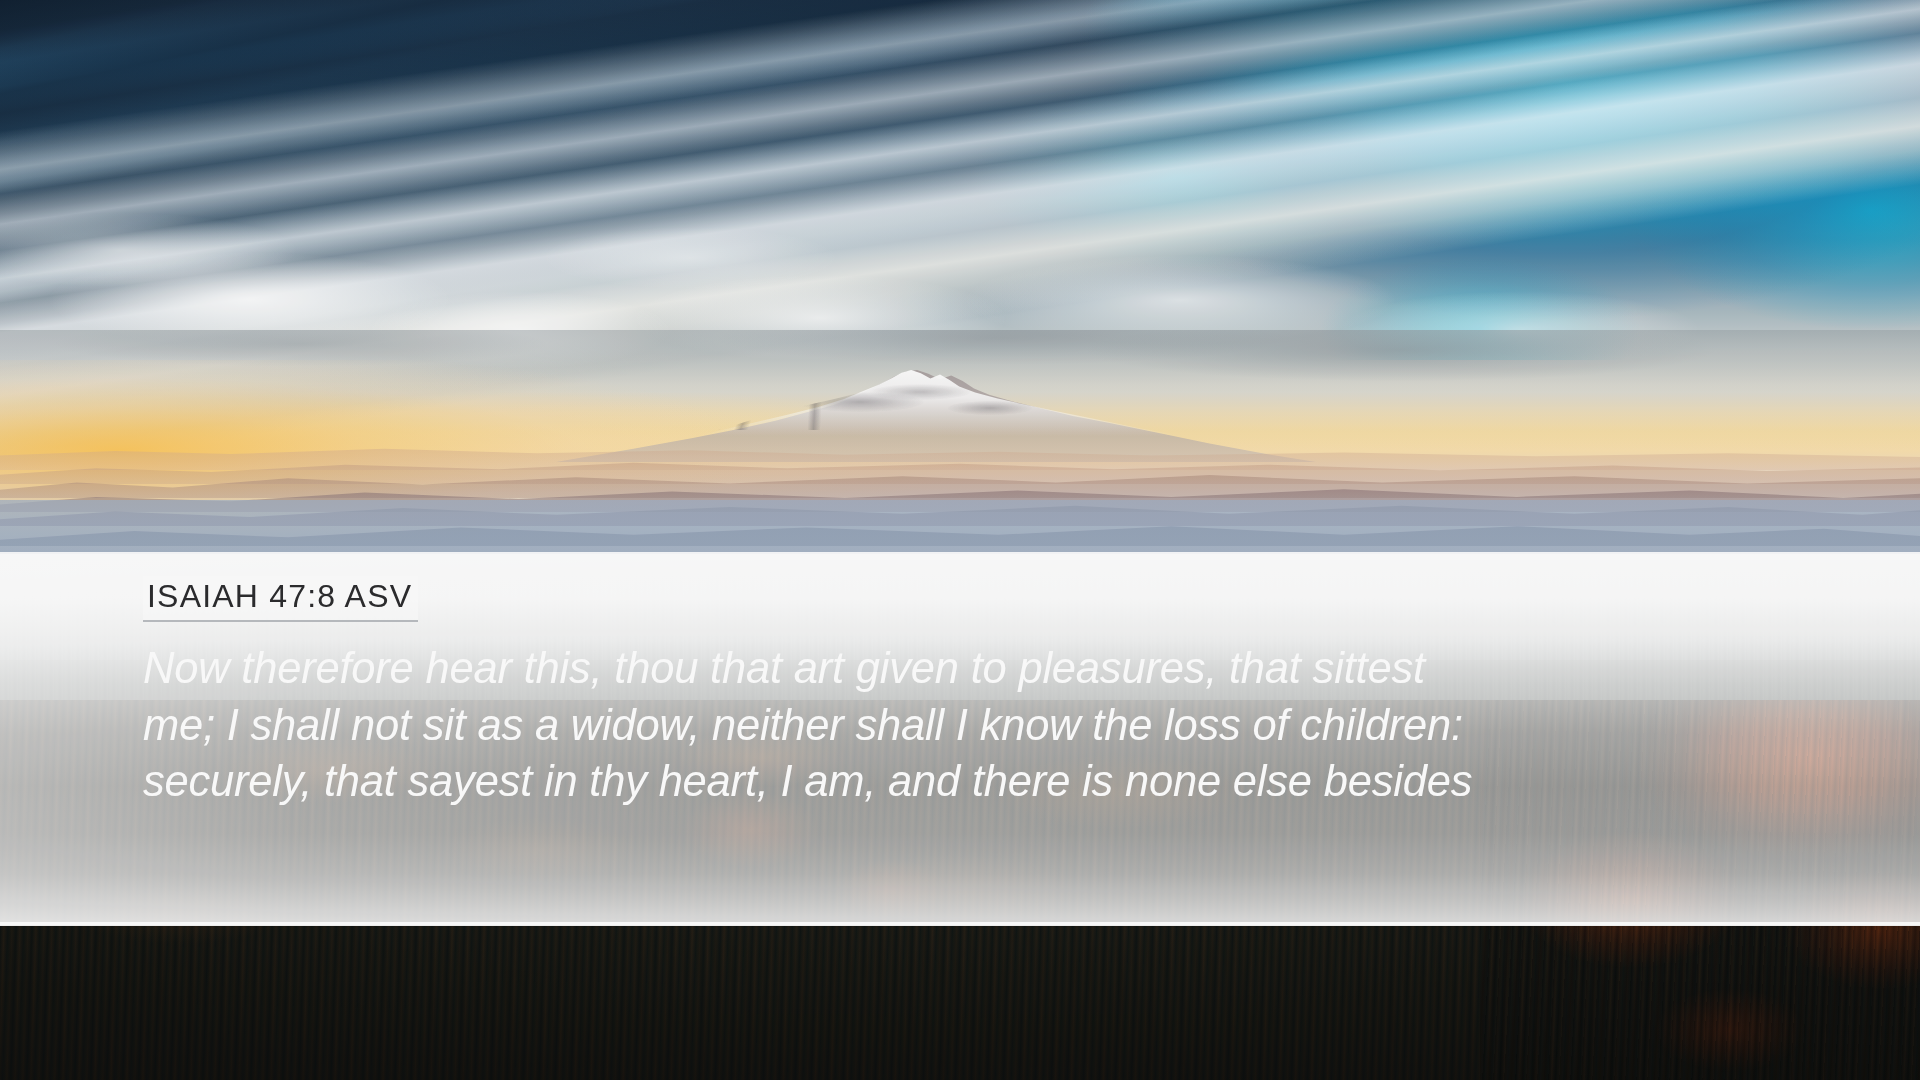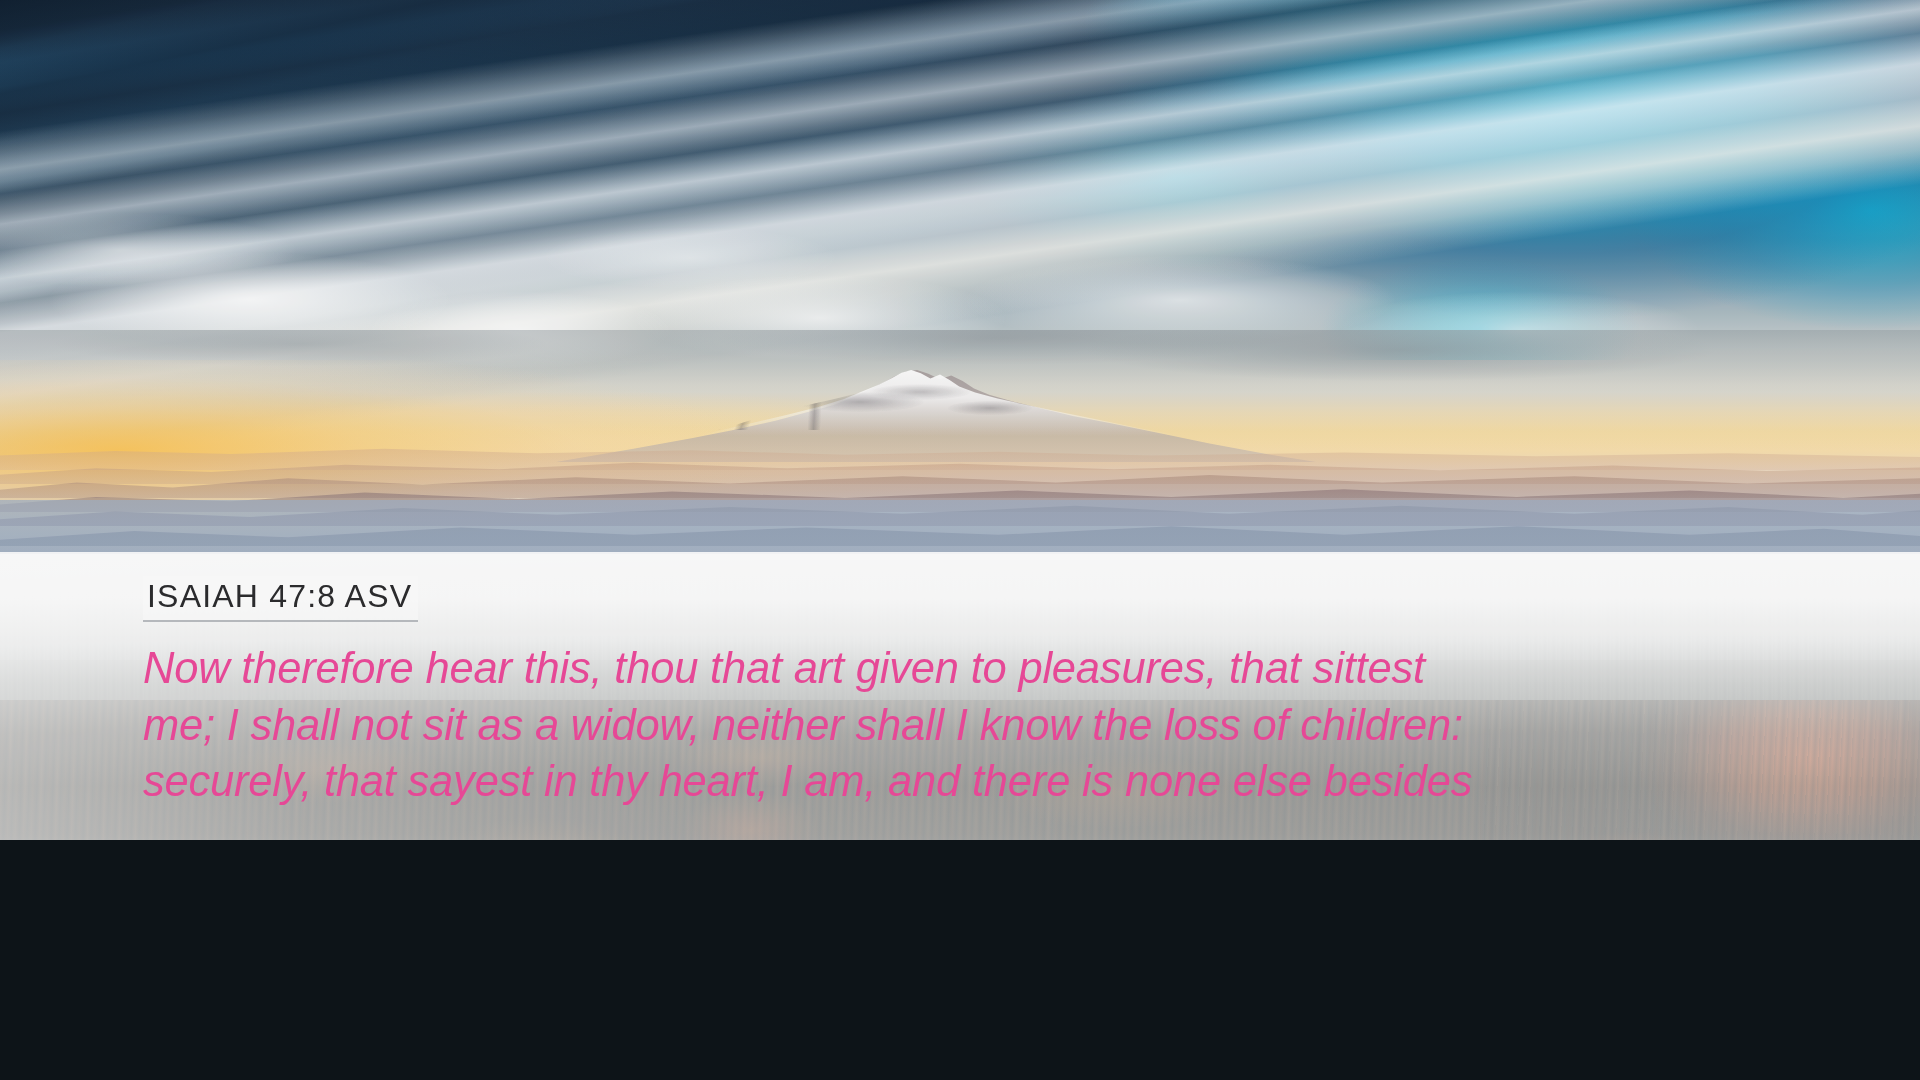--- a/index.html
+++ b/index.html
@@ -5,21 +5,21 @@
   * { margin:0; padding:0; box-sizing:border-box; }
   html, body {
     width:1920px; height:1080px;
     overflow:hidden;
     background:#0d1418;
     font-family:"Liberation Sans", sans-serif;
   }
 
   #scene {
     position:relative;
-    width:1920px; height:840px;
+    width:1920px; height:1080px;
     overflow:hidden;
   }
 
   
   .layer { position:absolute; left:0; top:0; width:1920px; height:1080px; }
 
   
   .sky-base {
     height:560px;
     background:
@@ -380,21 +380,21 @@
     background:rgba(255,255,255,0.55);
   }
 
   #verse-text {
     margin-top:18px;
     font-size:43.5px;
     font-weight:300;
     font-style:italic;
     letter-spacing:-0.2px;
     line-height:1.30;
-    color:#ec4899;
+    color:#ffffff;
   }
   #verse-text .vline { display:block; white-space:nowrap; }
 
   
   #grain {
     position:absolute; left:0; top:0; width:1920px; height:1080px;
     opacity:0.05;
     background-image:
       repeating-linear-gradient(0deg, rgba(255,255,255,0.5) 0px, rgba(0,0,0,0.5) 1px, rgba(255,255,255,0.5) 2px),
       repeating-linear-gradient(90deg, rgba(255,255,255,0.5) 0px, rgba(0,0,0,0.5) 1px, rgba(255,255,255,0.5) 2px);

